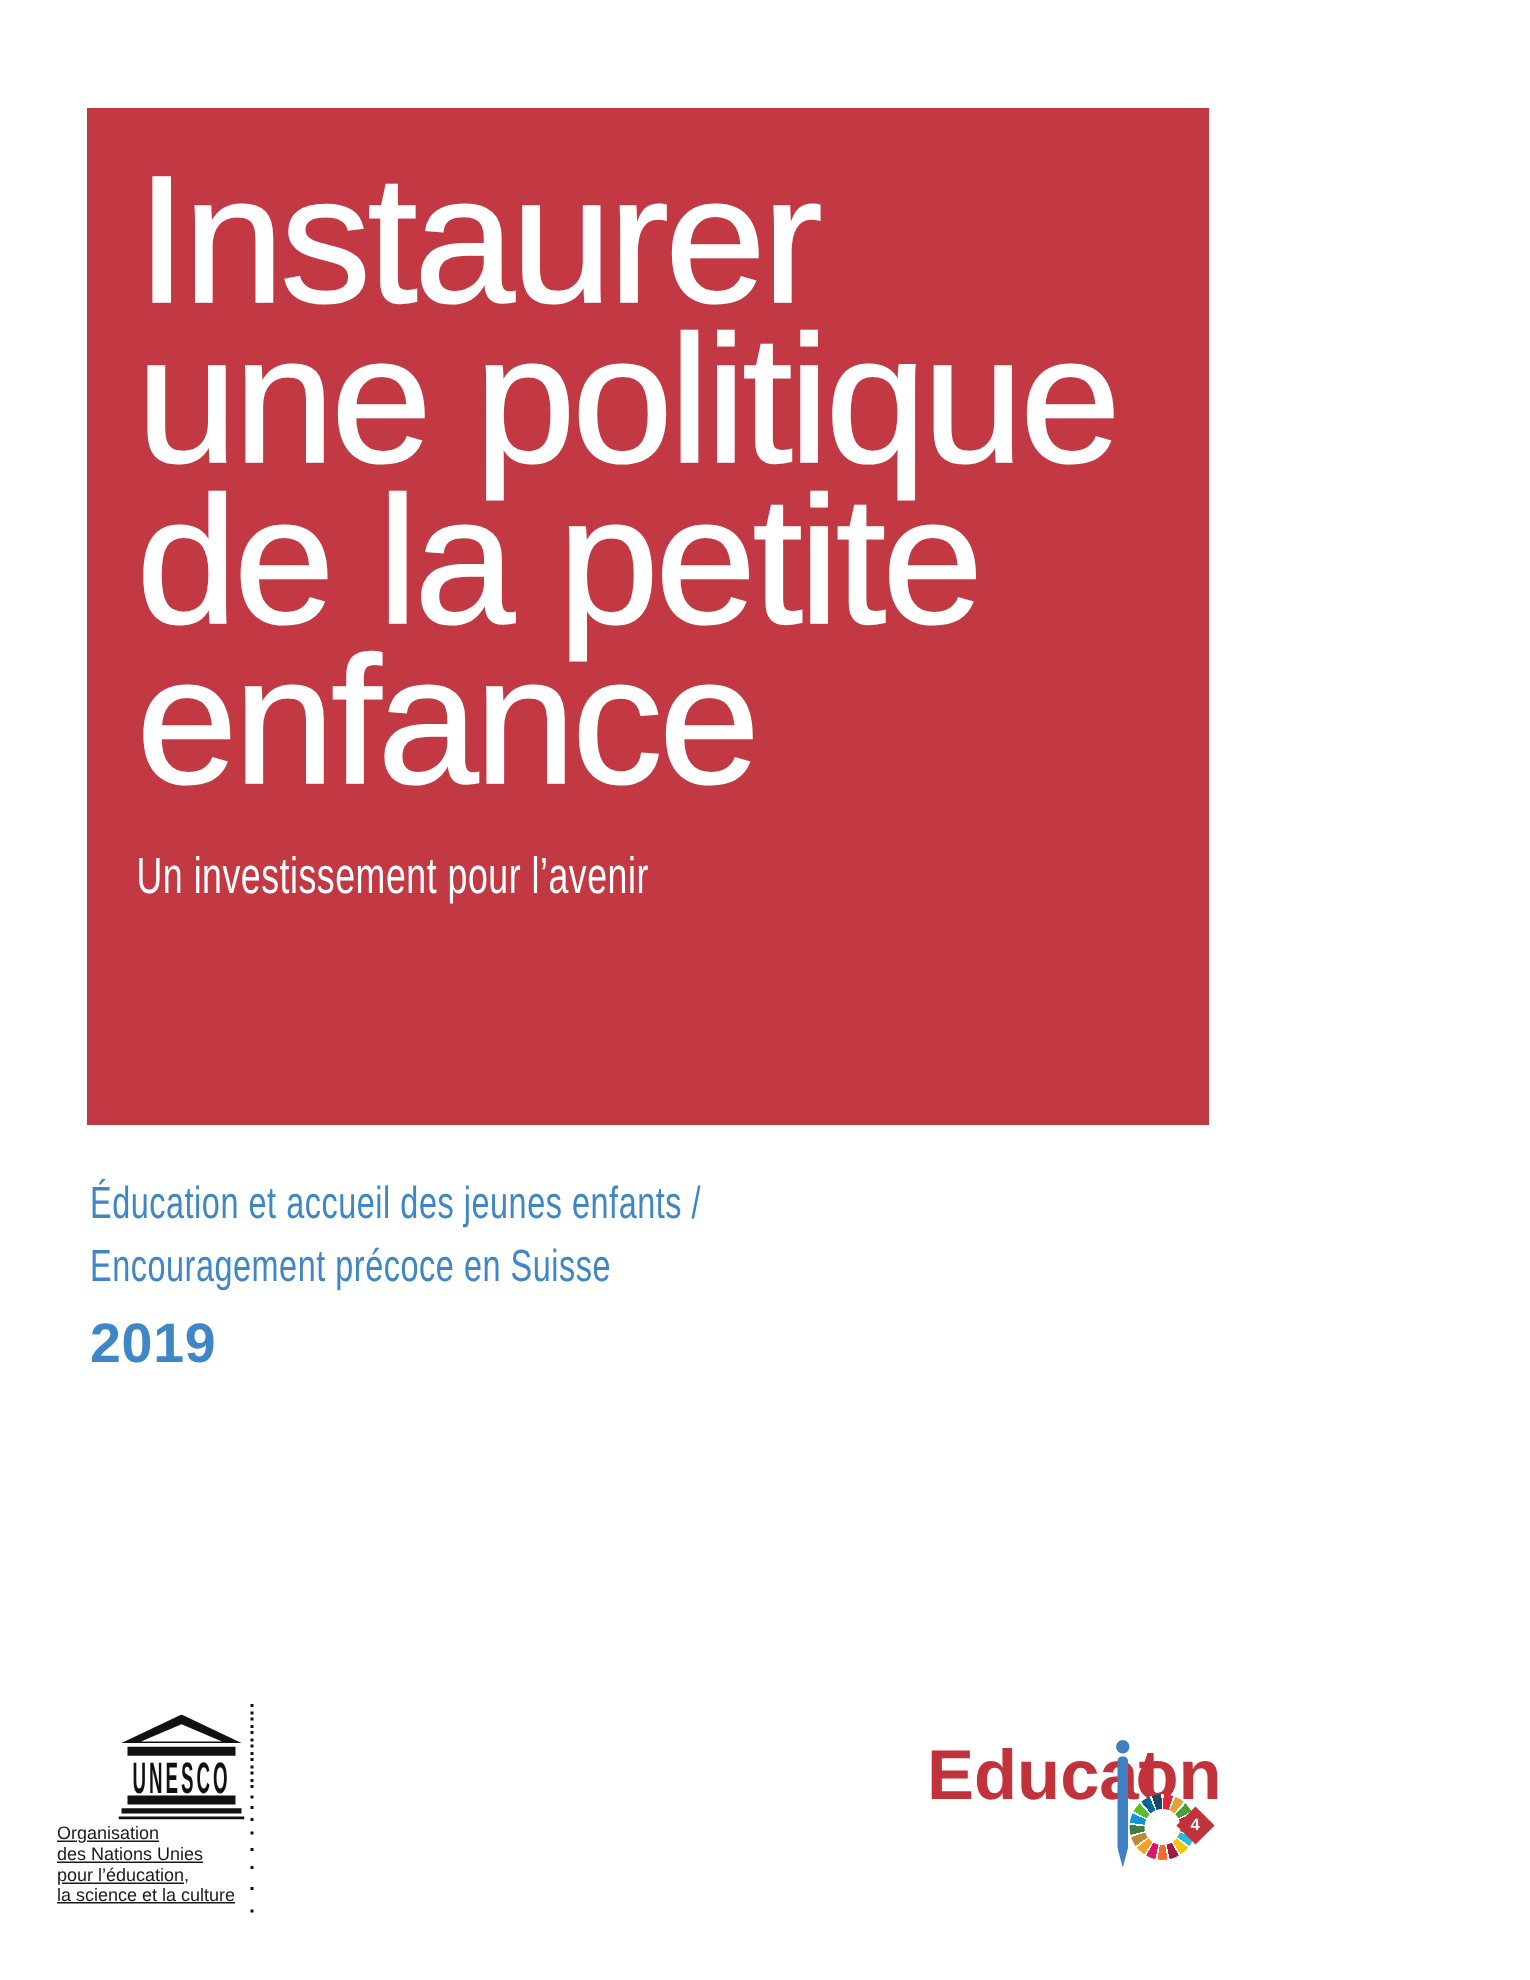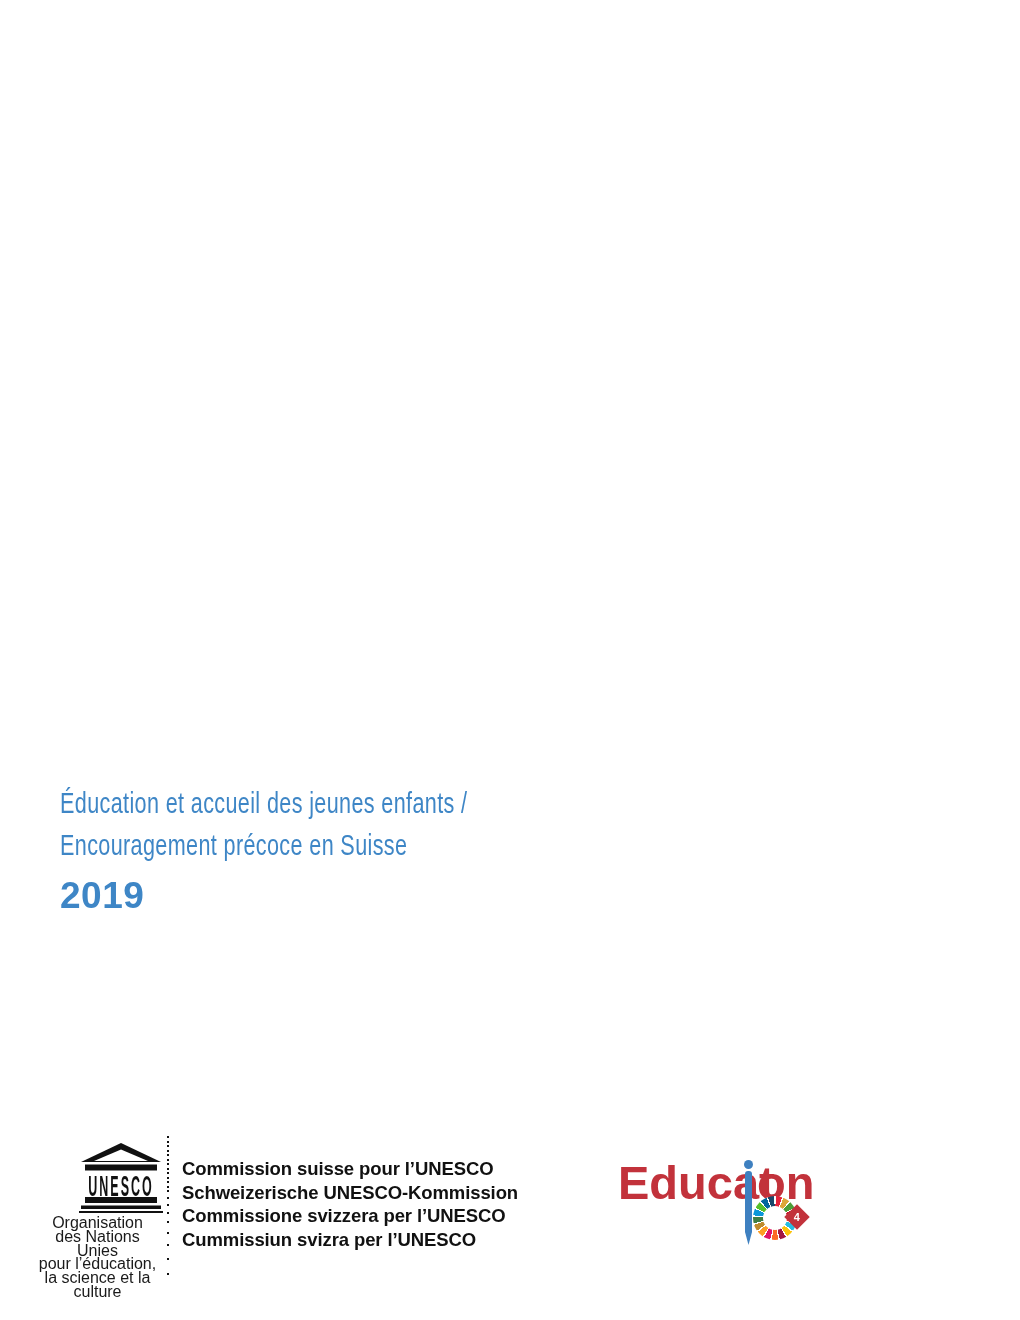--- a/index.html
+++ b/index.html
@@ -33,22 +33,23 @@
   }
   .year-label{
     position:absolute;left:60px;top:877px;
     color:var(--accent-blue,#3E86C6);
     font-size:37px;font-weight:700;line-height:1;letter-spacing:0.5px;
   }
   
   .unesco-temple{position:absolute;left:79px;top:1143px;}
   .unesco-org-caption{
     position:absolute;left:38px;top:1216px;width:119px;
-    text-align:center;font-size:16px;line-height:13.8px;color:#1a1a1a;
+    text-align:left;font-size:12px;line-height:13.8px;color:#1a1a1a;
     white-space:pre-line;
+    text-decoration:underline;
   }
   .dotted-separator{position:absolute;left:167px;top:1136px;width:4px;height:152px;}
   .dotted-separator .dot{position:absolute;left:0;width:2.3px;height:2.3px;background:#111;}
   .unesco-commissions{
     position:absolute;left:182px;top:1157px;
     font-size:18.5px;font-weight:bold;line-height:23.5px;color:#111;
     white-space:pre-line;letter-spacing:-0.1px;
   }
   
   .edu-logo{position:absolute;left:612px;top:1156px;width:210px;height:100px;}
@@ -65,20 +66,27 @@
     position:absolute;left:176px;top:52px;width:18px;height:18px;background:var(--logo-red,#C2323B);
     transform:rotate(45deg);display:flex;align-items:center;justify-content:center;
   }
   .sdg-tag span{transform:rotate(-45deg);color:#fff;font-size:11px;font-weight:bold;line-height:1;}
 </style>
 </head>
 <body>
 
 <div id="page" style="--accent-red: #C23843; --accent-blue: #3E86C6; --logo-red: #C2323B; --logo-blue: #3E80C0;">
 
+  <div class="cover-block">
+    <div class="cover-title">Instaurer
+une politique
+de la petite
+enfance</div>
+    <div class="cover-subtitle">Un investissement pour l’avenir</div>
+  </div>
 
   <div class="topic-heading">Éducation et accueil des jeunes enfants /
 Encouragement précoce en Suisse</div>
   <div class="year-label">2019</div>
 
   <svg class="unesco-temple" width="84" height="70" viewBox="0 0 84 70">
     <polygon points="42,0 2,19 82,19" fill="#111"></polygon>
     <polygon points="42,6.5 15,18 69,18" fill="#ffffff"></polygon>
     <rect x="6" y="21.5" width="72" height="6" fill="#111"></rect>
     <g transform="translate(0,52.5) scale(1,2.35)">
@@ -111,24 +119,20 @@
       <div class="dot" style="top: 61px;"></div>
       <div class="dot" style="top: 68px;"></div>
       <div class="dot" style="top: 76px;"></div>
       <div class="dot" style="top: 85px;"></div>
       <div class="dot" style="top: 96px;"></div>
       <div class="dot" style="top: 108px;"></div>
       <div class="dot" style="top: 122px;"></div>
       <div class="dot" style="top: 137px;"></div>
     </div>
 
-  <div class="unesco-commissions">Commission suisse pour l’UNESCO
-Schweizerische UNESCO-Kommission
-Commissione svizzera per l’UNESCO
-Cummissiun svizra per l’UNESCO</div>
 
   <div class="edu-logo">
     <span class="edu-word start">Educat</span>
     <span class="edu-word end">on</span>
     <div class="pencil-dot"></div>
     <div class="pencil-body"></div>
     <div class="pencil-tip"></div>
     <div class="sdg-wheel" style="background: conic-gradient(rgb(255, 255, 255) 0deg, rgb(255, 255, 255) 2deg, rgb(229, 36, 59) 2deg, rgb(229, 36, 59) 19.1765deg, rgb(255, 255, 255) 19.1765deg, rgb(255, 255, 255) 21.1765deg, rgb(255, 255, 255) 21.1765deg, rgb(255, 255, 255) 23.1765deg, rgb(221, 166, 58) 23.1765deg, rgb(221, 166, 58) 40.3529deg, rgb(255, 255, 255) 40.3529deg, rgb(255, 255, 255) 42.3529deg, rgb(255, 255, 255) 42.3529deg, rgb(255, 255, 255) 44.3529deg, rgb(76, 159, 56) 44.3529deg, rgb(76, 159, 56) 61.5294deg, rgb(255, 255, 255) 61.5294deg, rgb(255, 255, 255) 63.5294deg, rgb(255, 255, 255) 63.5294deg, rgb(255, 255, 255) 65.5294deg, rgb(197, 25, 45) 65.5294deg, rgb(197, 25, 45) 82.7059deg, rgb(255, 255, 255) 82.7059deg, rgb(255, 255, 255) 84.7059deg, rgb(255, 255, 255) 84.7059deg, rgb(255, 255, 255) 86.7059deg, rgb(255, 58, 33) 86.7059deg, rgb(255, 58, 33) 103.882deg, rgb(255, 255, 255) 103.882deg, rgb(255, 255, 255) 105.882deg, rgb(255, 255, 255) 105.882deg, rgb(255, 255, 255) 107.882deg, rgb(38, 189, 226) 107.882deg, rgb(38, 189, 226) 125.059deg, rgb(255, 255, 255) 125.059deg, rgb(255, 255, 255) 127.059deg, rgb(255, 255, 255) 127.059deg, rgb(255, 255, 255) 129.059deg, rgb(252, 195, 11) 129.059deg, rgb(252, 195, 11) 146.235deg, rgb(255, 255, 255) 146.235deg, rgb(255, 255, 255) 148.235deg, rgb(255, 255, 255) 148.235deg, rgb(255, 255, 255) 150.235deg, rgb(162, 25, 66) 150.235deg, rgb(162, 25, 66) 167.412deg, rgb(255, 255, 255) 167.412deg, rgb(255, 255, 255) 169.412deg, rgb(255, 255, 255) 169.412deg, rgb(255, 255, 255) 171.412deg, rgb(253, 105, 37) 171.412deg, rgb(253, 105, 37) 188.588deg, rgb(255, 255, 255) 188.588deg, rgb(255, 255, 255) 190.588deg, rgb(255, 255, 255) 190.588deg, rgb(255, 255, 255) 192.588deg, rgb(221, 19, 103) 192.588deg, rgb(221, 19, 103) 209.765deg, rgb(255, 255, 255) 209.765deg, rgb(255, 255, 255) 211.765deg, rgb(255, 255, 255) 211.765deg, rgb(255, 255, 255) 213.765deg, rgb(253, 157, 36) 213.765deg, rgb(253, 157, 36) 230.941deg, rgb(255, 255, 255) 230.941deg, rgb(255, 255, 255) 232.941deg, rgb(255, 255, 255) 232.941deg, rgb(255, 255, 255) 234.941deg, rgb(191, 139, 46) 234.941deg, rgb(191, 139, 46) 252.118deg, rgb(255, 255, 255) 252.118deg, rgb(255, 255, 255) 254.118deg, rgb(255, 255, 255) 254.118deg, rgb(255, 255, 255) 256.118deg, rgb(63, 126, 68) 256.118deg, rgb(63, 126, 68) 273.294deg, rgb(255, 255, 255) 273.294deg, rgb(255, 255, 255) 275.294deg, rgb(255, 255, 255) 275.294deg, rgb(255, 255, 255) 277.294deg, rgb(10, 151, 217) 277.294deg, rgb(10, 151, 217) 294.471deg, rgb(255, 255, 255) 294.471deg, rgb(255, 255, 255) 296.471deg, rgb(255, 255, 255) 296.471deg, rgb(255, 255, 255) 298.471deg, rgb(86, 192, 43) 298.471deg, rgb(86, 192, 43) 315.647deg, rgb(255, 255, 255) 315.647deg, rgb(255, 255, 255) 317.647deg, rgb(255, 255, 255) 317.647deg, rgb(255, 255, 255) 319.647deg, rgb(0, 104, 157) 319.647deg, rgb(0, 104, 157) 336.824deg, rgb(255, 255, 255) 336.824deg, rgb(255, 255, 255) 338.824deg, rgb(255, 255, 255) 338.824deg, rgb(255, 255, 255) 340.824deg, rgb(25, 72, 106) 340.824deg, rgb(25, 72, 106) 358deg, rgb(255, 255, 255) 358deg, rgb(255, 255, 255) 360deg);">
       <div class="sdg-hole"></div>
     </div>

